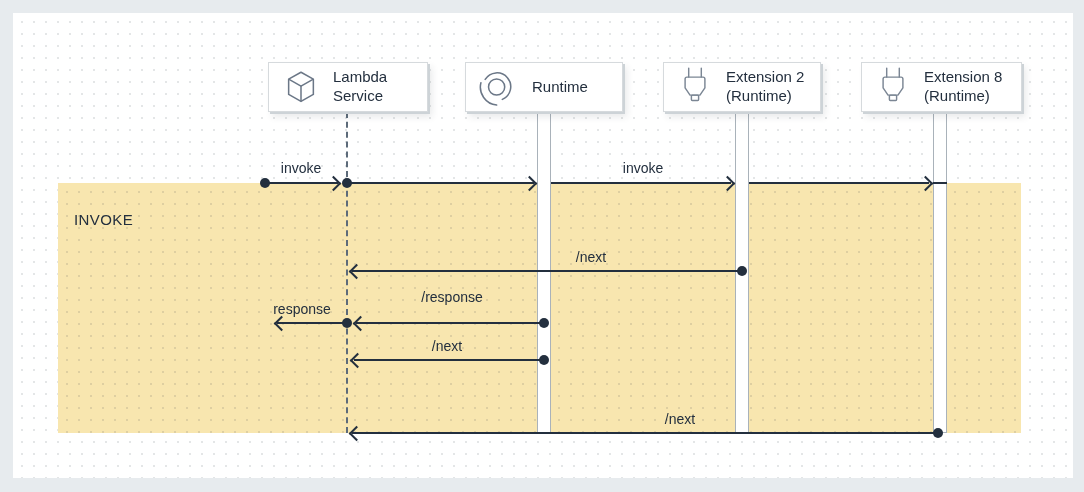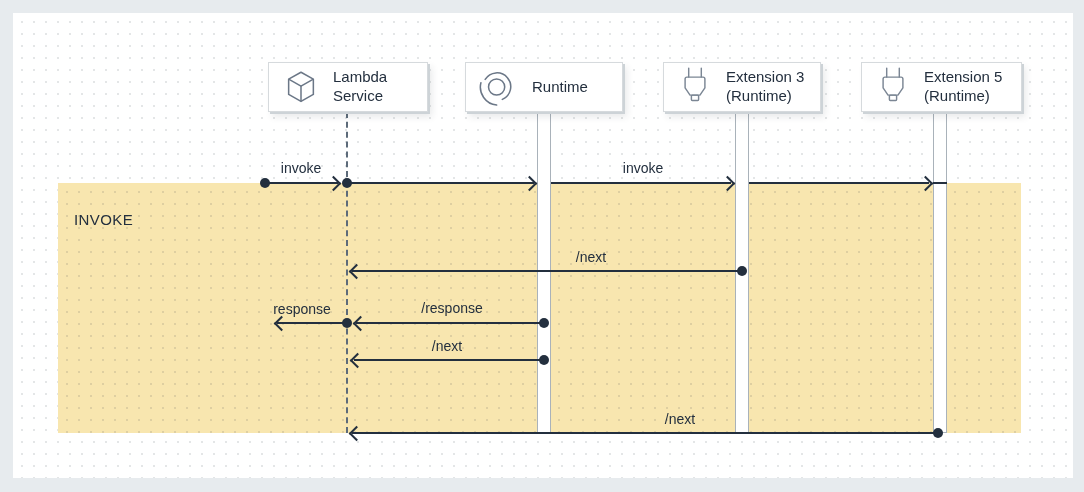--- a/index.html
+++ b/index.html
@@ -69,21 +69,21 @@
   <div class="mlabel" style="left:591px;top:249px">/next</div>
 
   <div class="dot" style="left:342px;top:318px"></div>
   <div class="msg-line" style="left:277px;width:70px;top:322px"></div>
   <div class="head left" style="left:276px;top:318px"></div>
   <div class="mlabel" style="left:302px;top:301px">response</div>
 
   <div class="dot" style="left:539px;top:318px"></div>
   <div class="msg-line" style="left:356px;width:188px;top:322px"></div>
   <div class="head left" style="left:355px;top:318px"></div>
-  <div class="mlabel" style="left:452px;top:300px">/response</div>
+  <div class="mlabel" style="left:452px;top:289px">/response</div>
 
   <div class="dot" style="left:539px;top:355px"></div>
   <div class="msg-line" style="left:354px;width:190px;top:359px"></div>
   <div class="head left" style="left:352px;top:355px"></div>
   <div class="mlabel" style="left:447px;top:338px">/next</div>
 
   <div class="dot" style="left:933px;top:428px"></div>
   <div class="msg-line" style="left:352px;width:586px;top:432px"></div>
   <div class="head left" style="left:351px;top:428px"></div>
   <div class="mlabel" style="left:680px;top:411px">/next</div>
@@ -113,30 +113,30 @@
   </div>
 
   <div class="actor" style="left:663px;width:158px">
     <svg width="36" height="42" viewBox="0 0 40 46" fill="none" stroke="#7b8694" stroke-width="1.6" stroke-linejoin="round" stroke-linecap="round">
       <path d="M13 2 V12"></path>
         <path d="M27 2 V12"></path>
       <path d="M9 14 Q9 12 11 12 H29 Q31 12 31 14 V24 L25.5 32 H14.5 L9 24 Z"></path>
       <rect x="16" y="32" width="8" height="6" rx="1"></rect>
     </svg>
     <div class="actor-label">
-      <div>Extension 3</div>
+      <div>Extension 2</div>
       <div>(Runtime)</div>
     </div>
   </div>
 
   <div class="actor" style="left:861px;width:161px">
     <svg width="36" height="42" viewBox="0 0 40 46" fill="none" stroke="#7b8694" stroke-width="1.6" stroke-linejoin="round" stroke-linecap="round">
       <path d="M13 2 V12"></path>
         <path d="M27 2 V12"></path>
       <path d="M9 14 Q9 12 11 12 H29 Q31 12 31 14 V24 L25.5 32 H14.5 L9 24 Z"></path>
       <rect x="16" y="32" width="8" height="6" rx="1"></rect>
     </svg>
     <div class="actor-label">
-      <div>Extension 5</div>
+      <div>Extension 8</div>
       <div>(Runtime)</div>
     </div>
   </div>
 </div>
 
 </body></html>

